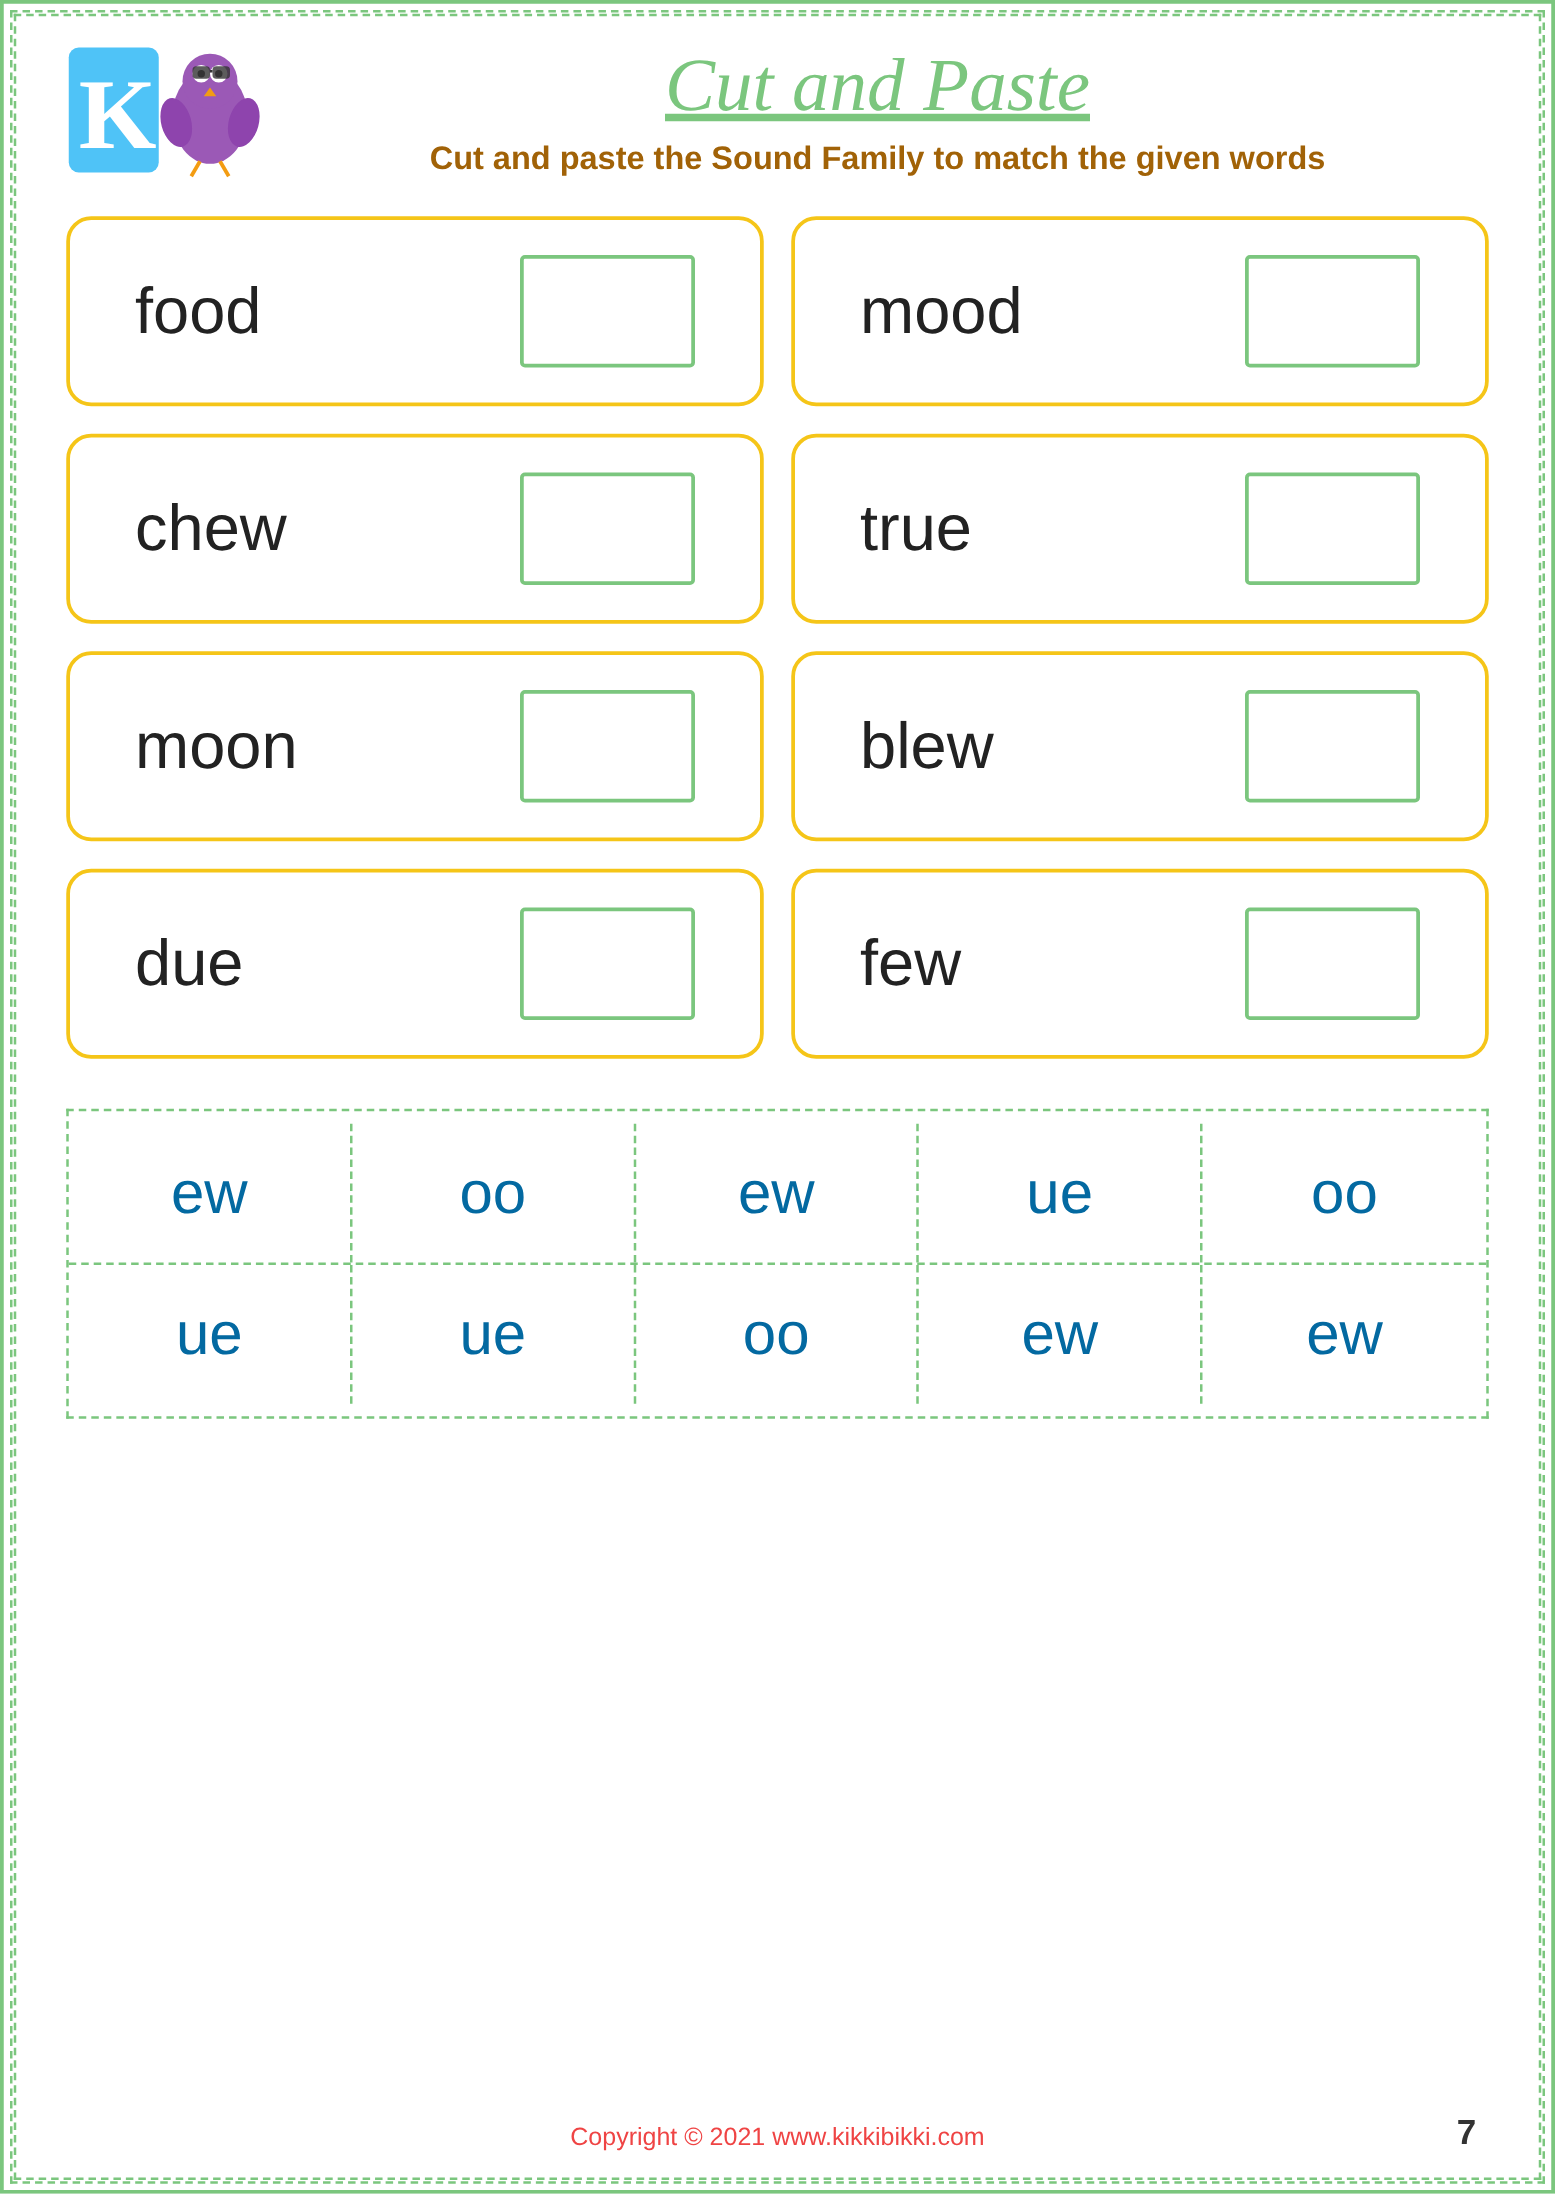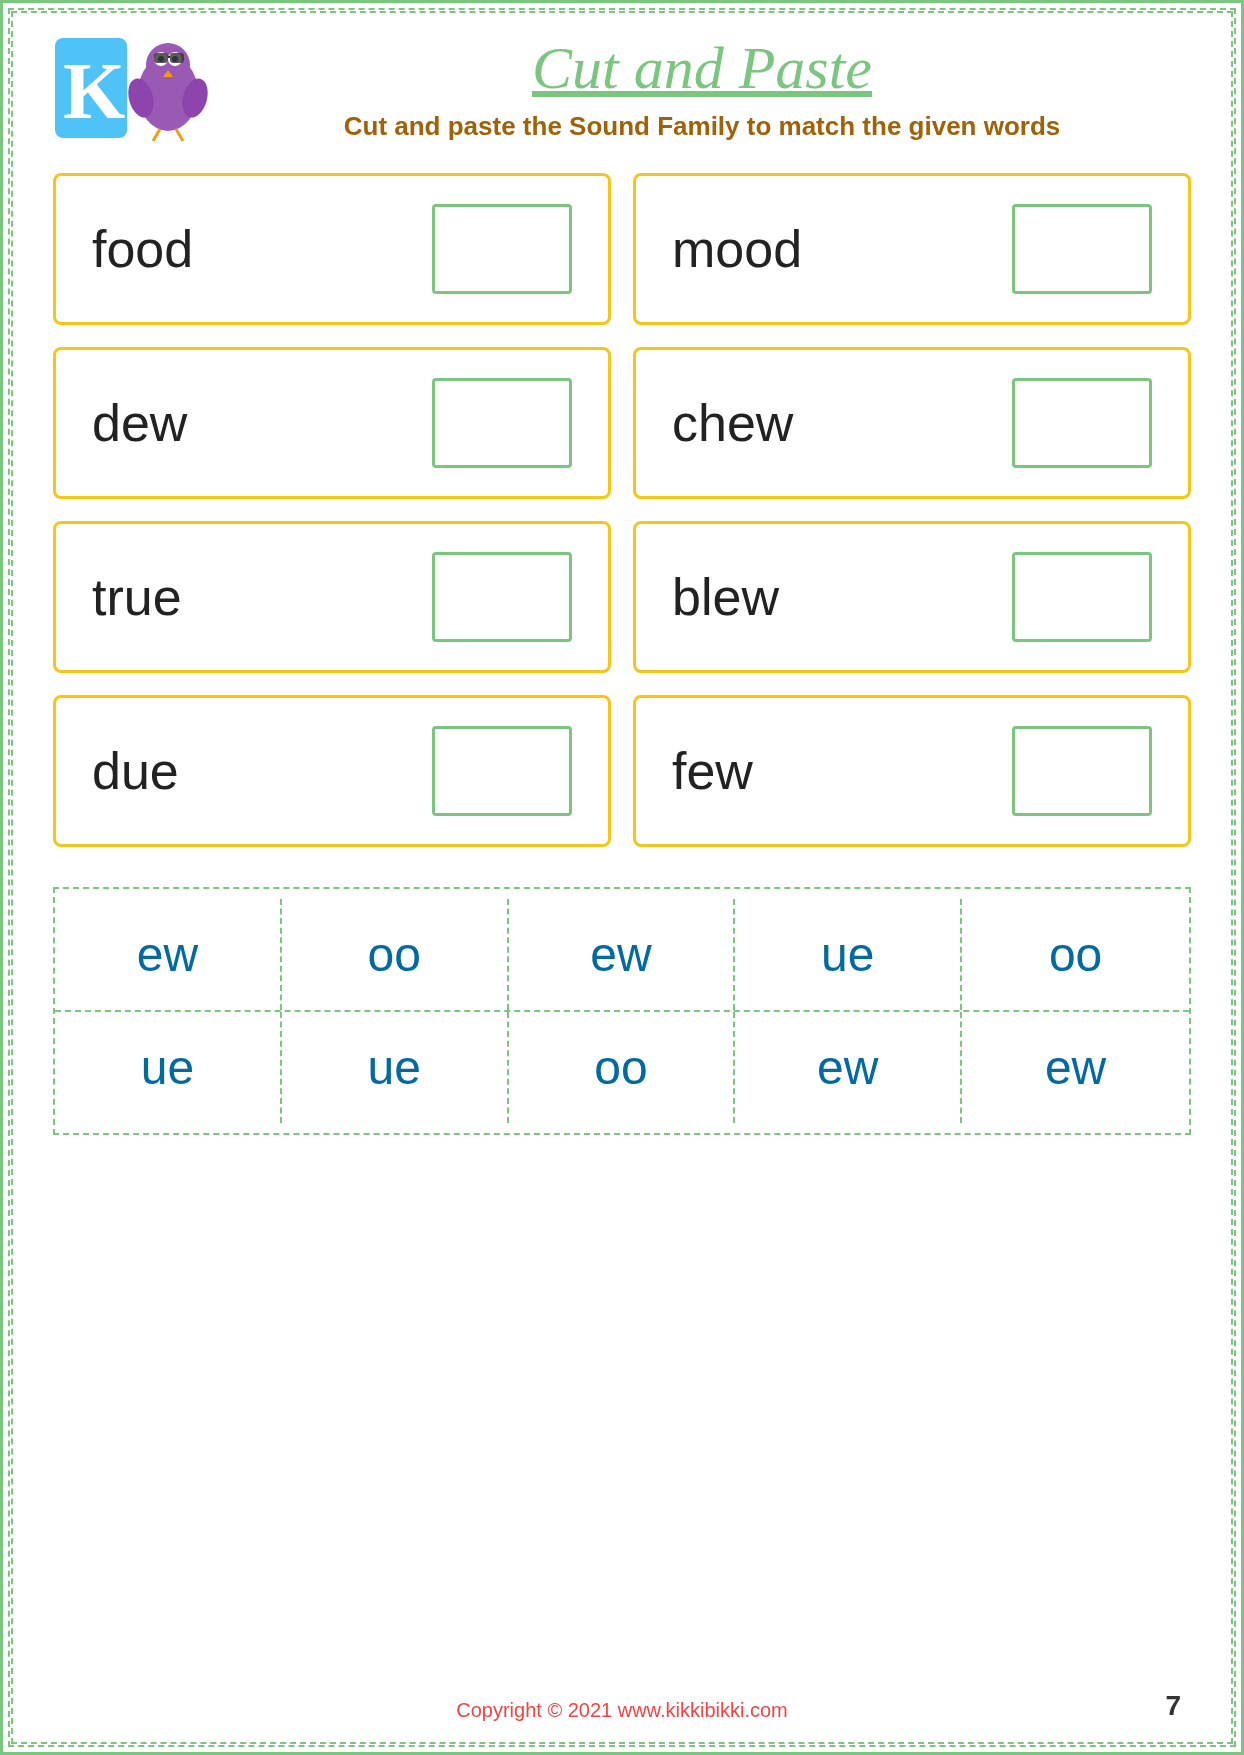--- a/index.html
+++ b/index.html
@@ -63,25 +63,25 @@
     
     .cards-grid {
       display: grid;
       grid-template-columns: 1fr 1fr;
       gap: 22px;
       margin-bottom: 40px;
     }
 
     .word-card {
       border: 3px solid #f5c518;
-      border-radius: 8px;
+      border-radius: 20px;
       display: flex;
       align-items: center;
       justify-content: space-between;
-      padding: 28px 36px;
+      padding: 28px 52px;
       min-height: 130px;
     }
 
     .word-label {
       font-size: 52px;
       color: #222;
       font-family: Arial, sans-serif;
       font-weight: 400;
     }
 
@@ -201,36 +201,36 @@
     <div class="word-card">
       <span class="word-label">food</span>
       <div class="paste-box"></div>
     </div>
 
     <div class="word-card">
       <span class="word-label">mood</span>
       <div class="paste-box"></div>
     </div>
 
-    <div class="word-card">
-      <span class="word-label">dew</span>
-      <div class="paste-box"></div>
-    </div>
 
     <div class="word-card">
       <span class="word-label">chew</span>
       <div class="paste-box"></div>
     </div>
 
 
     <div class="word-card">
       <span class="word-label">true</span>
       <div class="paste-box"></div>
     </div>
 
+    <div class="word-card">
+      <span class="word-label">moon</span>
+      <div class="paste-box"></div>
+    </div>
 
     <div class="word-card">
       <span class="word-label">blew</span>
       <div class="paste-box"></div>
     </div>
 
     <div class="word-card">
       <span class="word-label">due</span>
       <div class="paste-box"></div>
     </div>

